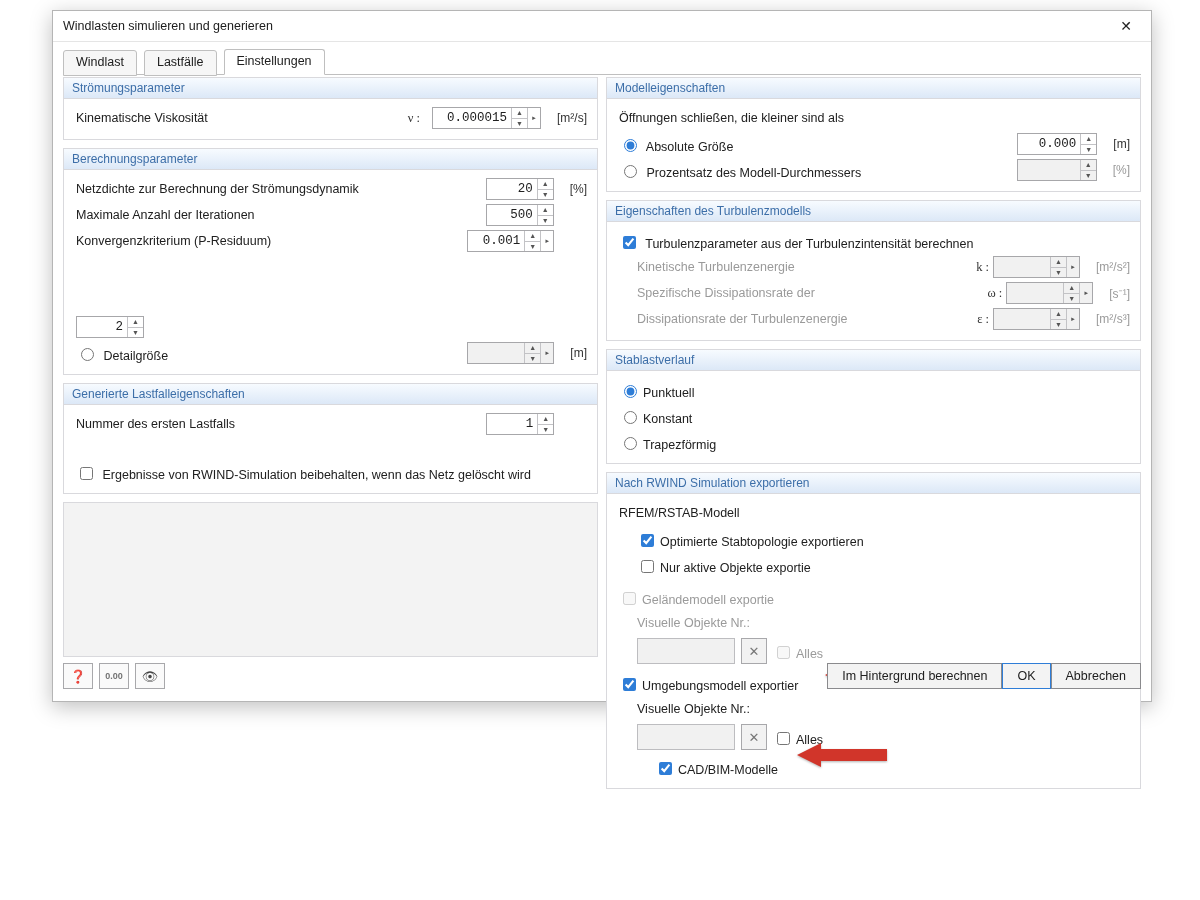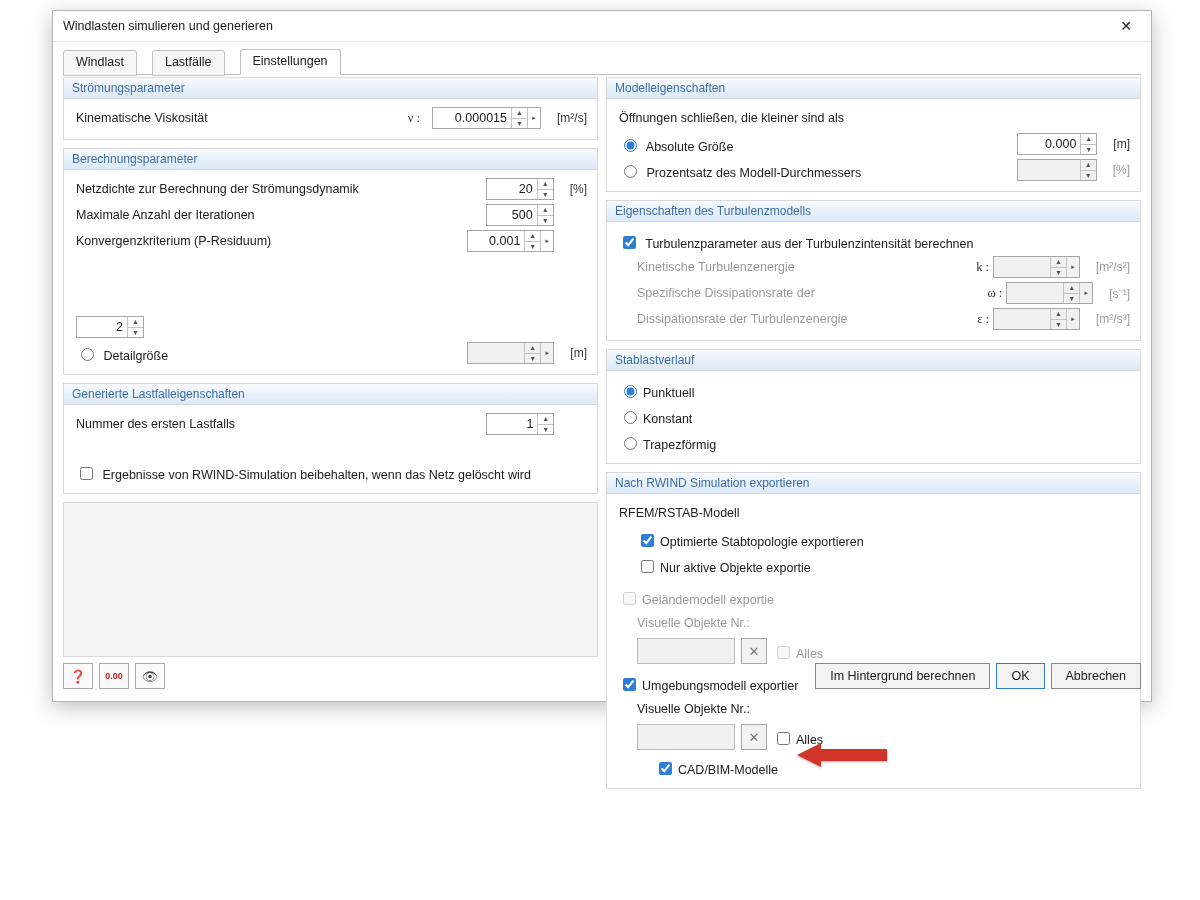--- a/index.html
+++ b/index.html
@@ -25,21 +25,21 @@
     position:absolute;left:52px;top:10px;width:1100px;height:692px;
     background:var(--bg);border:1px solid #b5b5b5;box-shadow:0 5px 20px rgba(0,0,0,.25);
     box-sizing:border-box;
   }
   .titlebar{
     height:30px;display:flex;align-items:center;justify-content:space-between;
     padding:0 6px 0 10px;border-bottom:1px solid #e5e5e5;font-size:12.5px;
   }
   .closebtn{width:38px;height:22px;display:flex;align-items:center;justify-content:center;color:#222;font-size:14px;}
 
-  .tabbar{height:26px;padding:6px 10px 0 10px;display:flex;gap:16px;font-size:12.5px;}
+  .tabbar{height:26px;padding:6px 10px 0 10px;display:flex;gap:8px;font-size:12.5px;}
   .tab{
     padding:4px 12px 3px;border:1px solid var(--tab-border);
     background:#f6f6f6;border-bottom:1px solid var(--tab-border);
     border-top-left-radius:3px;border-top-right-radius:3px;margin-right:-1px;position:relative;top:2px;
   }
   .tab.active{background:#fff;border-bottom-color:#fff;z-index:2;top:1px;}
   .tabline{height:1px;background:var(--tab-border);margin:0 10px;}
 
   .body{
     position:absolute;left:10px;right:10px;top:66px;bottom:44px;
@@ -61,21 +61,21 @@
   .row{display:flex;align-items:center;min-height:26px;}
   .row .lbl{flex:0 0 auto;}
   .row.grow .lbl{flex:1 1 auto;}
   .unit{margin-left:16px;color:#333;font-size:12px;white-space:nowrap;}
 
   .spin{
     display:inline-flex;align-items:stretch;height:22px;border:1px solid #a7a7aa;background:#fff;
     box-sizing:border-box;
   }
   .spin input{
-    width:60px;border:0;outline:0;text-align:right;padding:0 4px;font-size:12.5px;font-family:Liberation Sans, sans-serif;
+    width:60px;border:0;outline:0;text-align:right;padding:0 4px;font-size:12.5px;font-family:Liberation Mono, monospace;
     background:transparent;color:var(--text);
   }
   .spin.disabled{background:#f1f1f1;}
   .spin.disabled input{color:var(--text-disabled);}
   .spin .arrows{
     display:flex;flex-direction:column;width:15px;border-left:1px solid #c3c3c6;
   }
   .spin .arrows div{
     flex:1;border-top:0;display:flex;align-items:center;justify-content:center;font-size:7px;color:#555;
     line-height:1;
@@ -96,21 +96,21 @@
 
   .footer{
     position:absolute;left:10px;right:10px;bottom:10px;height:30px;
     display:flex;align-items:center;justify-content:space-between;
   }
   .footer-left{display:flex;gap:6px;}
   .iconbtn{
     width:28px;height:24px;border:1px solid #a8a8ab;background:#fafafa;display:flex;align-items:center;justify-content:center;
     font-size:13px;color:#444;
   }
-  .footer-right{display:flex;gap:6px;border-radius:12px;}
+  .footer-right{display:flex;border-radius:12px;}
   .btn{
     height:24px;padding:0 14px;border:1px solid #8a8a8d;background:#f3f3f3;font-size:12.5px;display:flex;align-items:center;
   }
   .btn.primary{border:1.5px solid var(--blue);font-weight:400;}
 
   .visobj-row{display:flex;align-items:center;gap:6px;margin-top:2px;}
   .txt{
     width:92px;height:22px;border:1px solid #bdbdc0;background:#f1f1f1;
   }
   .txt.small{width:92px;}
@@ -431,21 +431,21 @@
 
     </div>
 
   </div>
 
   <div class="footer">
     <div class="footer-left">
       <div class="iconbtn">
           <span>❓</span>
         </div>
-      <div class="iconbtn" style="color:#b91c1c">
+      <div class="iconbtn" style="color:#737373">
           <span style="font-size:9px;font-weight:bold">0.00</span>
         </div>
       <div class="iconbtn">
           <span>👁</span>
         </div>
     </div>
     <div class="footer-right">
       <div class="btn">Im Hintergrund berechnen</div>
       <div class="btn primary">OK</div>
       <div class="btn">Abbrechen</div>

